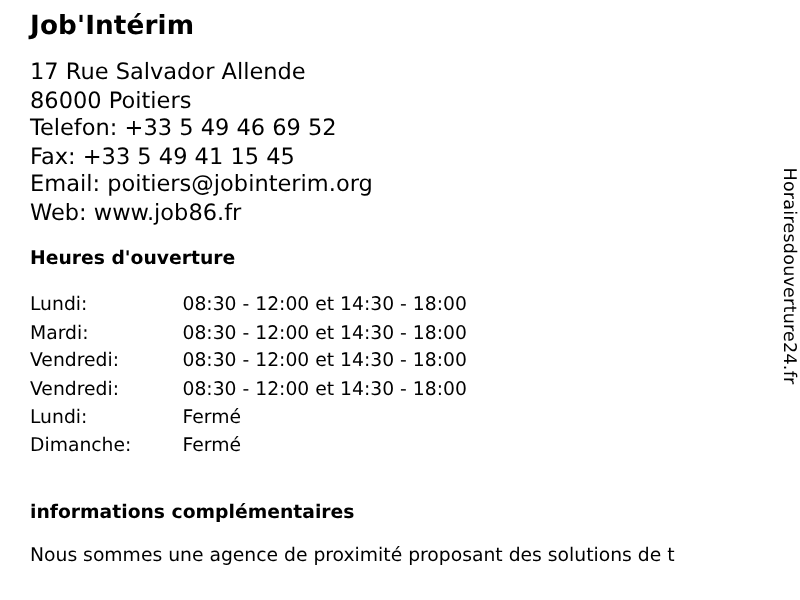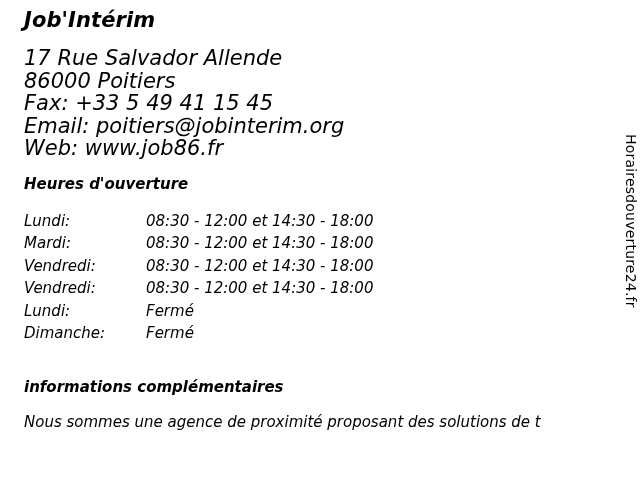--- a/index.html
+++ b/index.html
@@ -14,33 +14,32 @@
     overflow: hidden;
     font-family: "DejaVu Sans", sans-serif;
     color: #000000;
   }
   .page {
     position: absolute;
     left: 24px;
     top: 0;
     width: 580px;
     height: 480px;
-    font-style: italic;
   }
   .title {
     font-size: 21px;
     font-weight: bold;
     line-height: 24px;
     margin-top: 8px;
     margin-bottom: 0;
     letter-spacing: 0.1px;
   }
   .address-block {
     margin-top: 15px;
-    font-size: 21px;
+    font-size: 18px;
     line-height: 22.5px;
   }
   .address-line {
     white-space: nowrap;
   }
   .section-heading {
     font-size: 15px;
     font-weight: bold;
     line-height: 20px;
   }
@@ -90,20 +89,21 @@
 </head>
 <body>
 
 <div class="page">
 
   <h1 class="title">Job'Intérim</h1>
 
   <div class="address-block">
     <div class="address-line">17 Rue Salvador Allende</div>
     <div class="address-line">86000 Poitiers</div>
+    <div class="address-line">Telefon: +33 5 49 46 69 52</div>
     <div class="address-line">Fax: +33 5 49 41 15 45</div>
     <div class="address-line">Email: poitiers@jobinterim.org</div>
     <div class="address-line">Web: www.job86.fr</div>
   </div>
 
   <div class="section-heading hours-heading">Heures d'ouverture</div>
 
   <table class="hours-table">
     <tbody>
       <tr>

